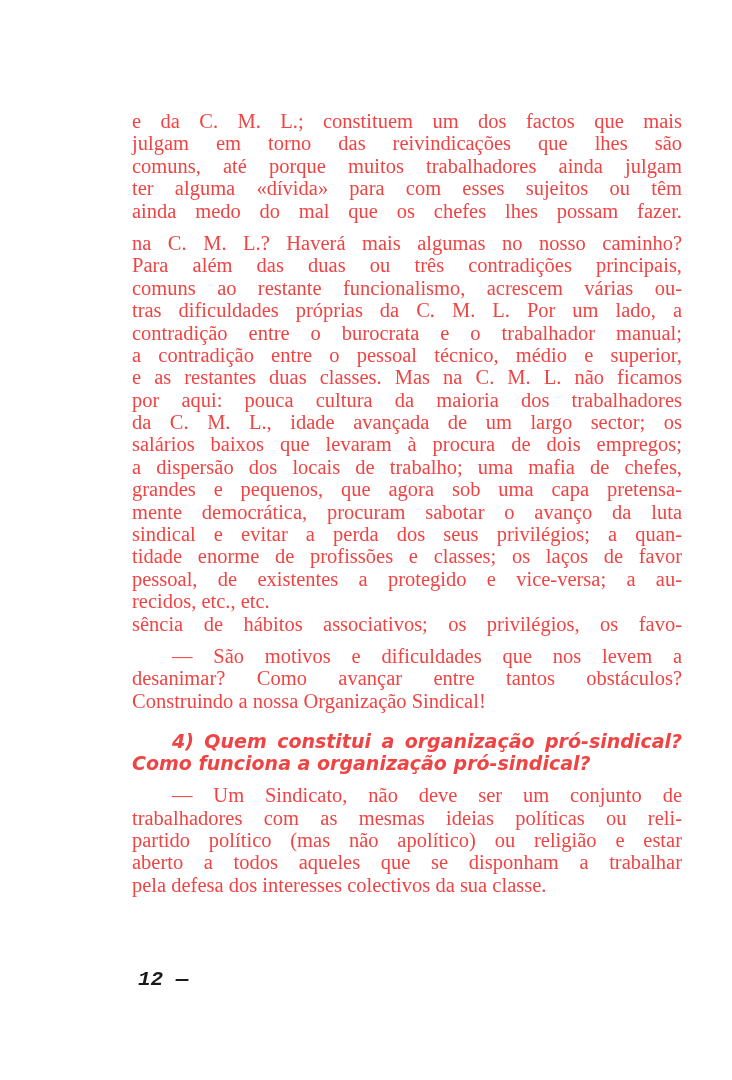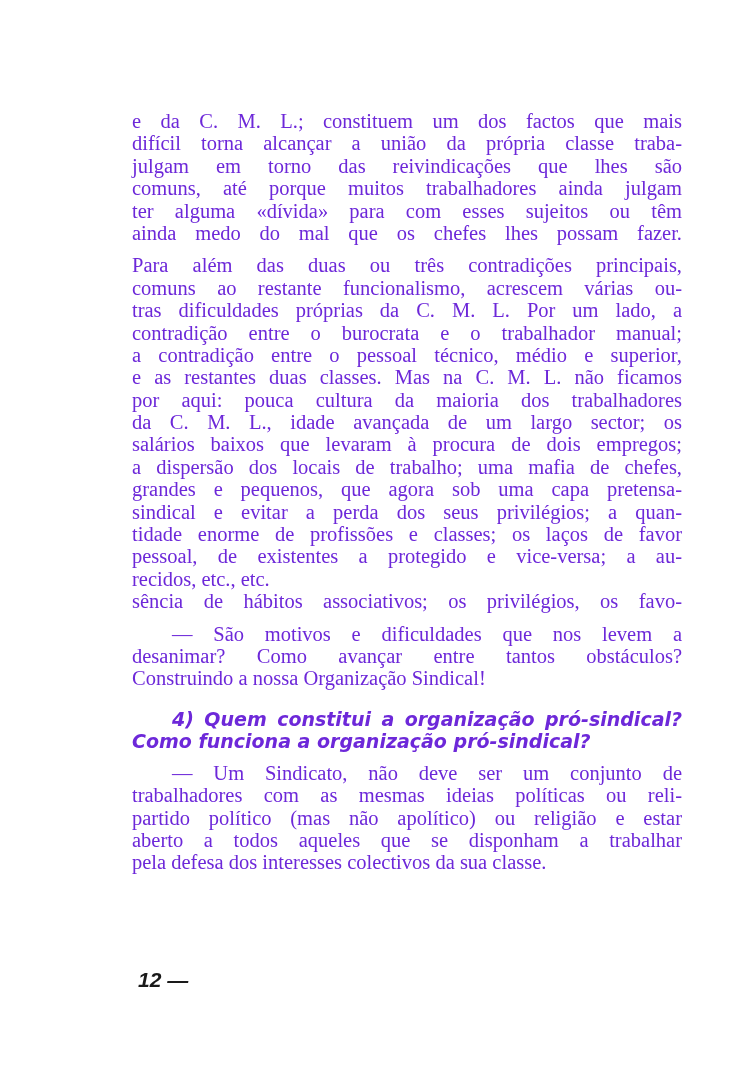--- a/index.html
+++ b/index.html
@@ -14,21 +14,21 @@
       overflow: hidden;
     }
     .page {
       position: absolute;
       left: 132px;
       top: 110px;
       width: 550px;
       font-family: "Liberation Serif", "DejaVu Serif", serif;
       font-size: 20.5px;
       line-height: 22.4px;
-      color: #6d28d9;
+      color: #ef4444;
       text-align: justify;
     }
     .line {
       display: block;
       white-space: nowrap;
       text-align-last: justify;
       height: 22.4px;
     }
     .line.last {
       text-align-last: left;
@@ -50,53 +50,54 @@
       margin-top: 18px;
       margin-bottom: 10px;
     }
     .heading .line {
       height: 22px;
     }
     .page-number {
       position: absolute;
       left: 138px;
       top: 968px;
-      font-family: Liberation Sans, sans-serif;
+      font-family: Liberation Mono, monospace;
       font-style: italic;
       font-weight: bold;
       font-size: 21px;
       color: #1a1a1a;
     }
   </style>
 </head>
 <body>
 
 <div class="page">
 
   <div class="para">
     <span class="line">e da C. M. L.; constituem um dos factos que mais</span>
-    <span class="line">difícil torna alcançar a união da própria classe traba-</span>
     <span class="line">julgam em torno das reivindicações que lhes são</span>
     <span class="line">comuns, até porque muitos trabalhadores ainda julgam</span>
     <span class="line">ter alguma «dívida» para com esses sujeitos ou têm</span>
     <span class="line">ainda medo do mal que os chefes lhes possam fazer.</span>
   </div>
 
   <div class="para">
+    <span class="line">na C. M. L.? Haverá mais algumas no nosso caminho?</span>
     <span class="line">Para além das duas ou três contradições principais,</span>
     <span class="line">comuns ao restante funcionalismo, acrescem várias ou-</span>
     <span class="line">tras dificuldades próprias da C. M. L. Por um lado, a</span>
     <span class="line">contradição entre o burocrata e o trabalhador manual;</span>
     <span class="line">a contradição entre o pessoal técnico, médio e superior,</span>
     <span class="line">e as restantes duas classes. Mas na C. M. L. não ficamos</span>
     <span class="line">por aqui: pouca cultura da maioria dos trabalhadores</span>
     <span class="line">da C. M. L., idade avançada de um largo sector; os</span>
     <span class="line">salários baixos que levaram à procura de dois empregos;</span>
     <span class="line">a dispersão dos locais de trabalho; uma mafia de chefes,</span>
     <span class="line">grandes e pequenos, que agora sob uma capa pretensa-</span>
+    <span class="line">mente democrática, procuram sabotar o avanço da luta</span>
     <span class="line">sindical e evitar a perda dos seus privilégios; a quan-</span>
     <span class="line">tidade enorme de profissões e classes; os laços de favor</span>
     <span class="line">pessoal, de existentes a protegido e vice-versa; a au-</span>
     <span class="line last">recidos, etc., etc.</span>
     <span class="line">sência de hábitos associativos; os privilégios, os favo-</span>
   </div>
 
   <div class="para">
     <span class="line indent">— São motivos e dificuldades que nos levem a</span>
     <span class="line">desanimar? Como avançar entre tantos obstáculos?</span>

